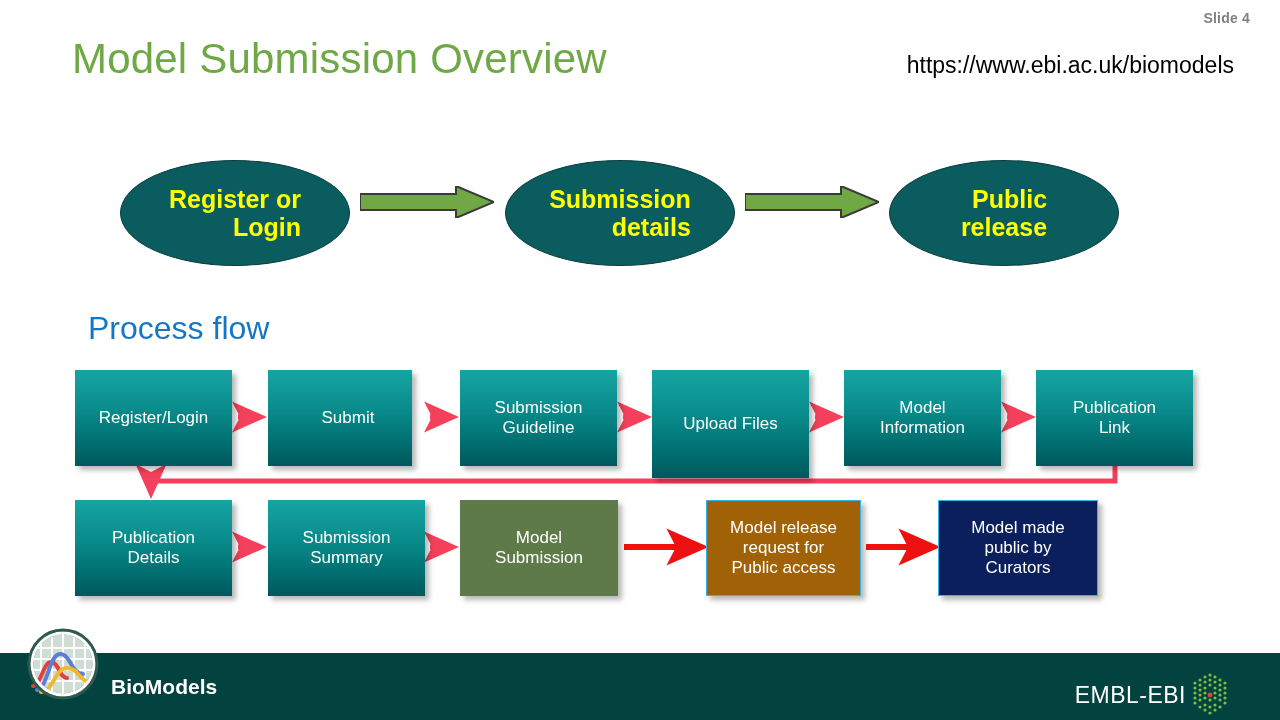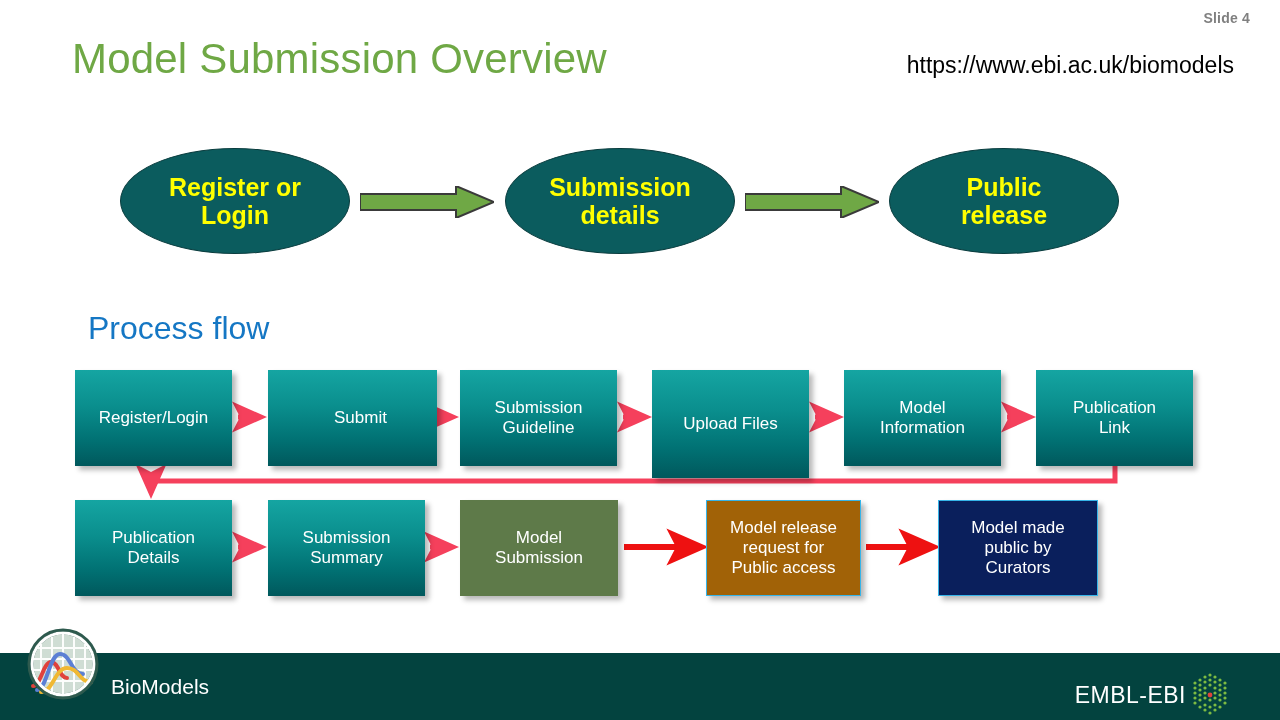--- a/index.html
+++ b/index.html
@@ -28,27 +28,27 @@
     letter-spacing: .2px; line-height: 1.1;
   }
   #reference-url {
     position: absolute; right: 46px; top: 52px;
     font-size: 23px; color: #000000; white-space: nowrap;
   }
 
   
   #overview-row { position: absolute; left: 0; top: 148px; width: 1280px; height: 110px; }
   .ellipse {
-    position: absolute; top: 0;
+    position: absolute; top: 12px;
     width: 230px; height: 106px;
     border-radius: 50%;
     background: #0B5C5E;
     border: 1.5px solid #0a3d3f;
     display: flex; align-items: center; justify-content: center;
-    text-align: center;
+    text-align: right;
     color: #FFFF00; font-size: 25px; font-weight: bold; line-height: 1.12;
   }
   #ellipse-register { left: 120px; }
   #ellipse-submission { left: 505px; }
   #ellipse-public { left: 889px; }
 
   .block-arrow { position: absolute; top: 38px; height: 32px; }
   #block-arrow-1 { left: 360px; width: 134px; }
   #block-arrow-2 { left: 745px; width: 134px; }
 
@@ -82,21 +82,21 @@
     position: absolute; left: 0; top: 653px; width: 1280px; height: 67px;
     background: #03433F;
   }
   #biomodels-logo {
     position: absolute; left: 27px; top: 628px;
     width: 72px; height: 72px;
   }
   #biomodels-label {
     position: absolute; left: 111px; top: 653px; height: 67px;
     display: flex; align-items: center;
-    color: #ffffff; font-size: 21px; font-weight: normal;
+    color: #ffffff; font-size: 21px; font-weight: bold;
   }
   #emblebi-logo {
     position: absolute; right: 46px; top: 653px; height: 84px;
     display: flex; align-items: center; gap: 0;
   }
   #emblebi-text { color: #ffffff; font-size: 23px; letter-spacing: .5px; }
 </style>
 </head>
 <body>
 
@@ -171,21 +171,21 @@
         <line x1="624" y1="547" x2="700" y2="547"></line>
         <line x1="866" y1="547" x2="932" y2="547"></line>
       </g>
     </svg>
 
     <div class="pbox teal" style="left:75px; top:370px; width:157px; height:96px;">
       <span>
         <span>Register/Login</span>
       </span>
     </div>
-    <div class="pbox teal" style="left:268px; top:370px; width:169px; height:96px;padding-left:22px;">
+    <div class="pbox teal" style="left:268px; top:370px; width:144px; height:96px;padding-left:22px;">
       <span>
         <span>Submit</span>
       </span>
     </div>
     <div class="pbox teal" style="left:460px; top:370px; width:157px; height:96px;">
       <span>
         <span>Submission</span><br>
         <span>Guideline</span>
       </span>
     </div>

